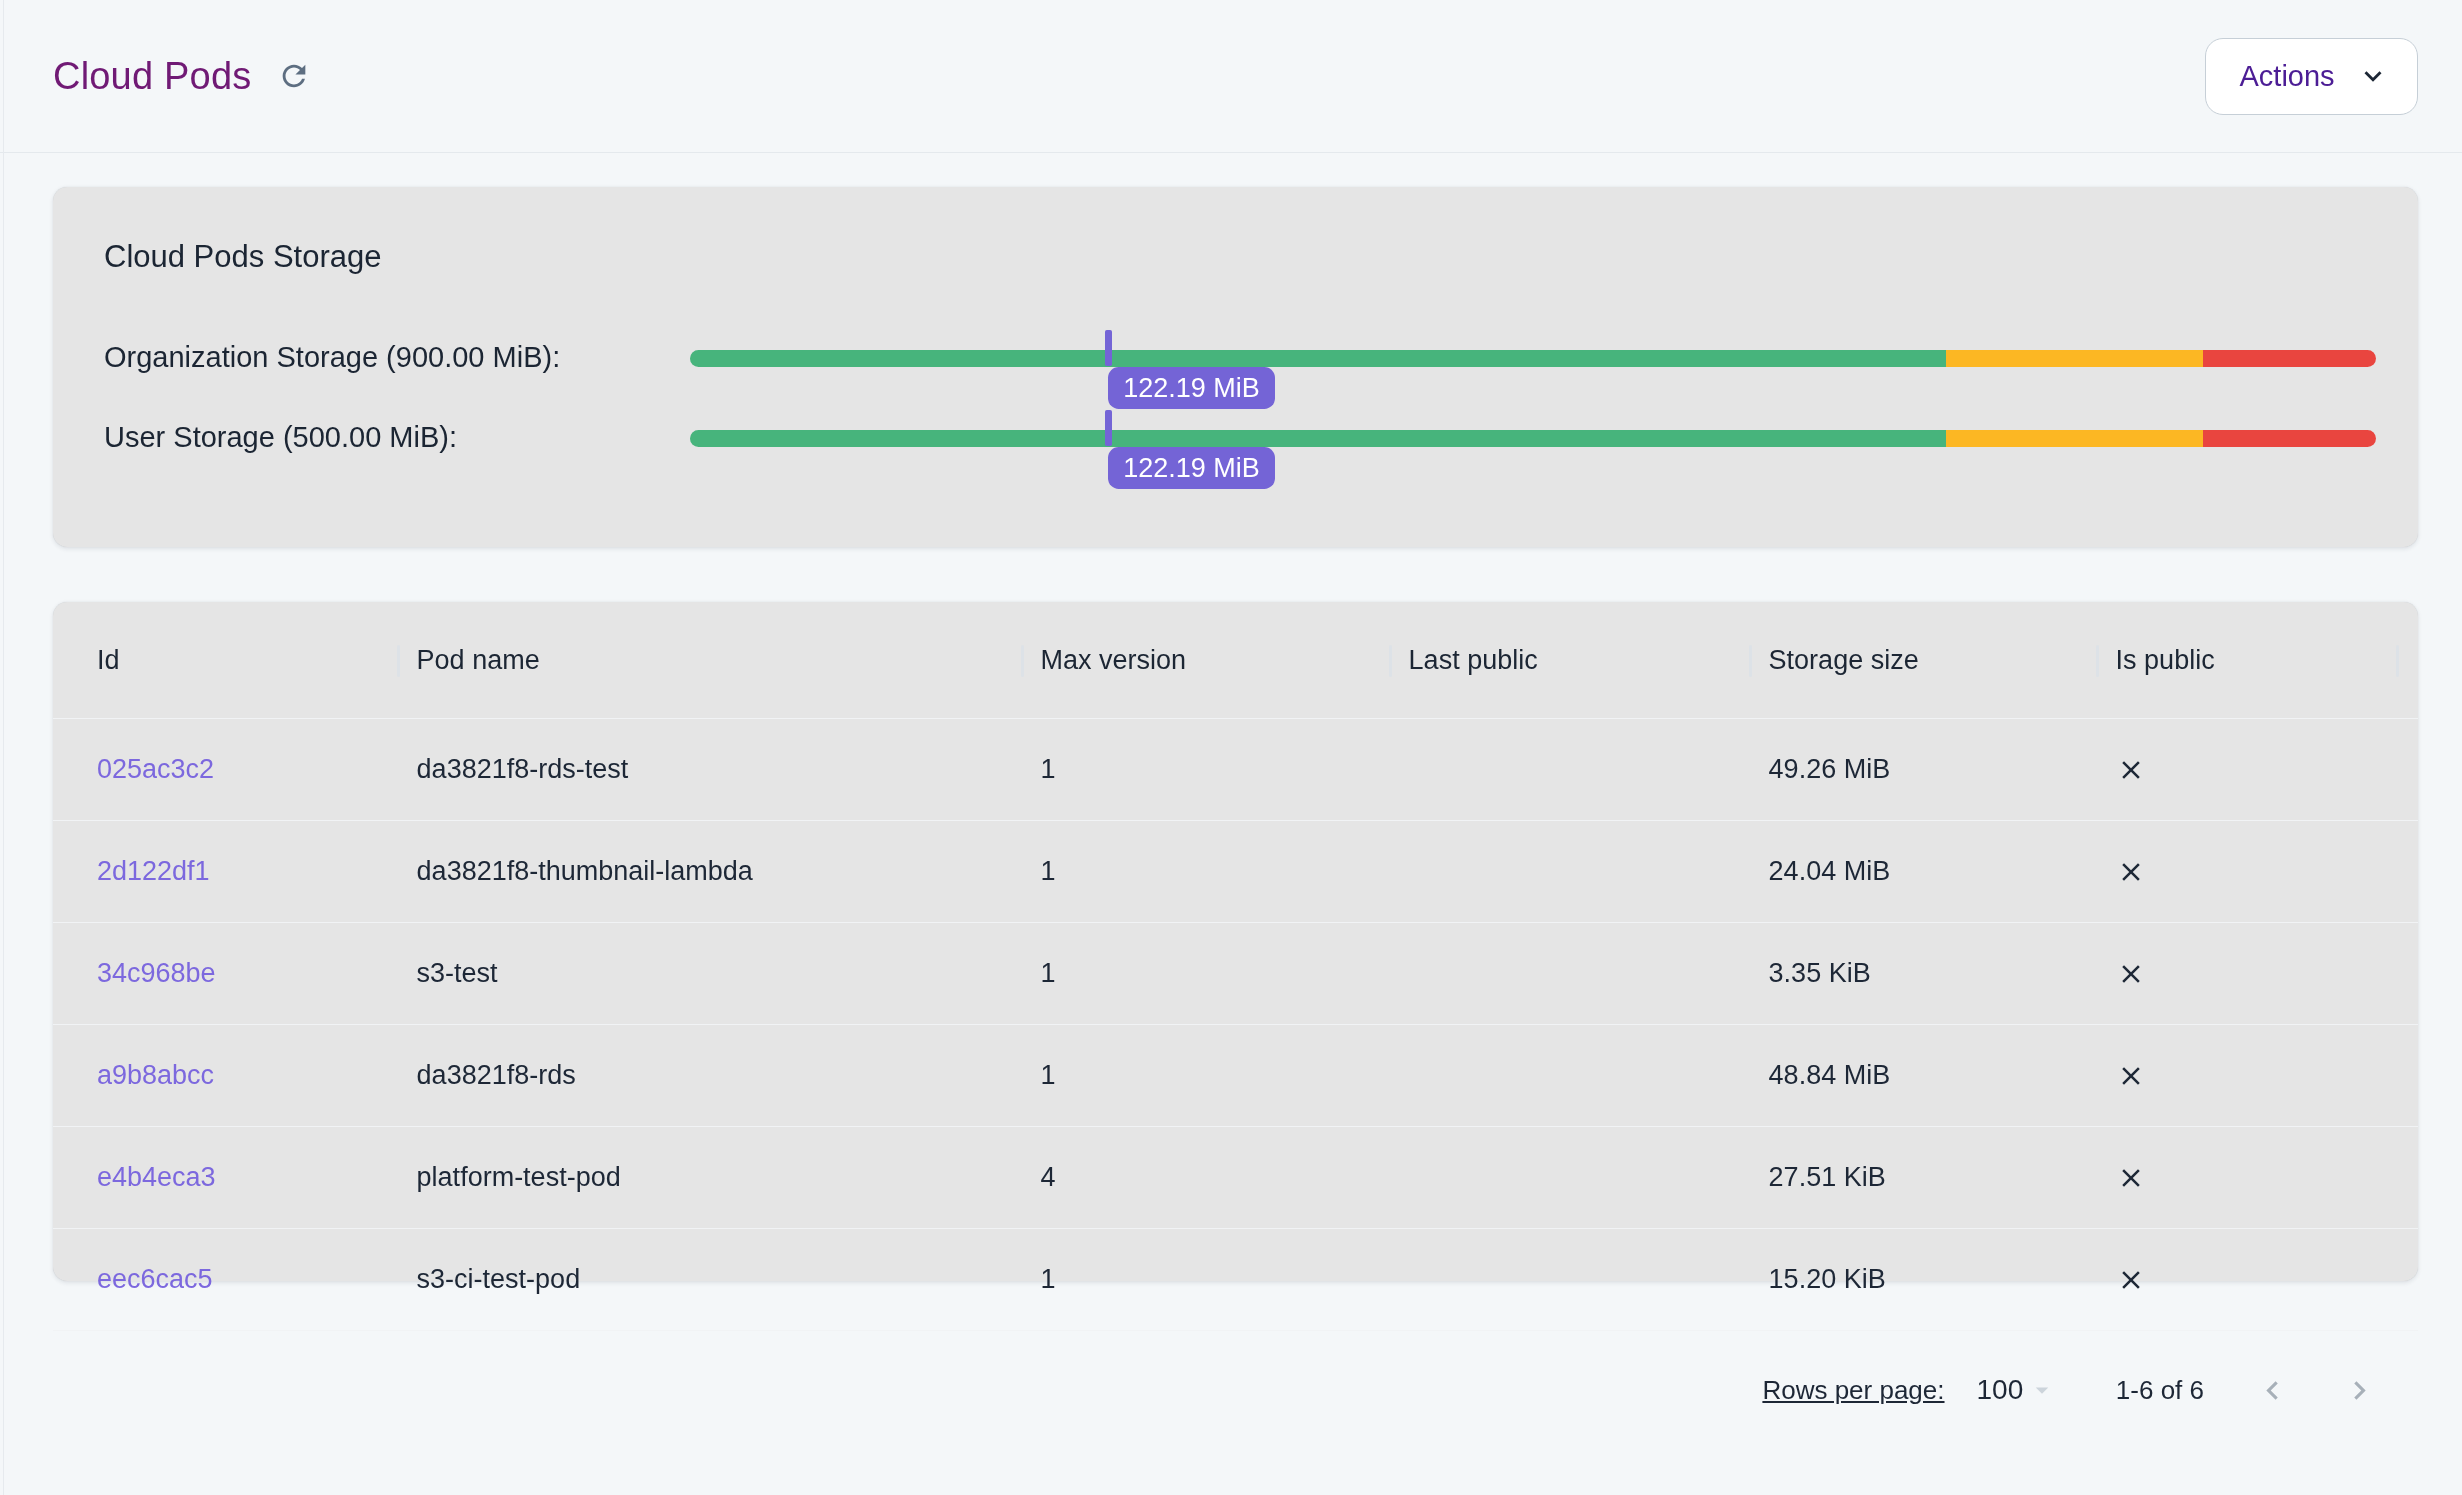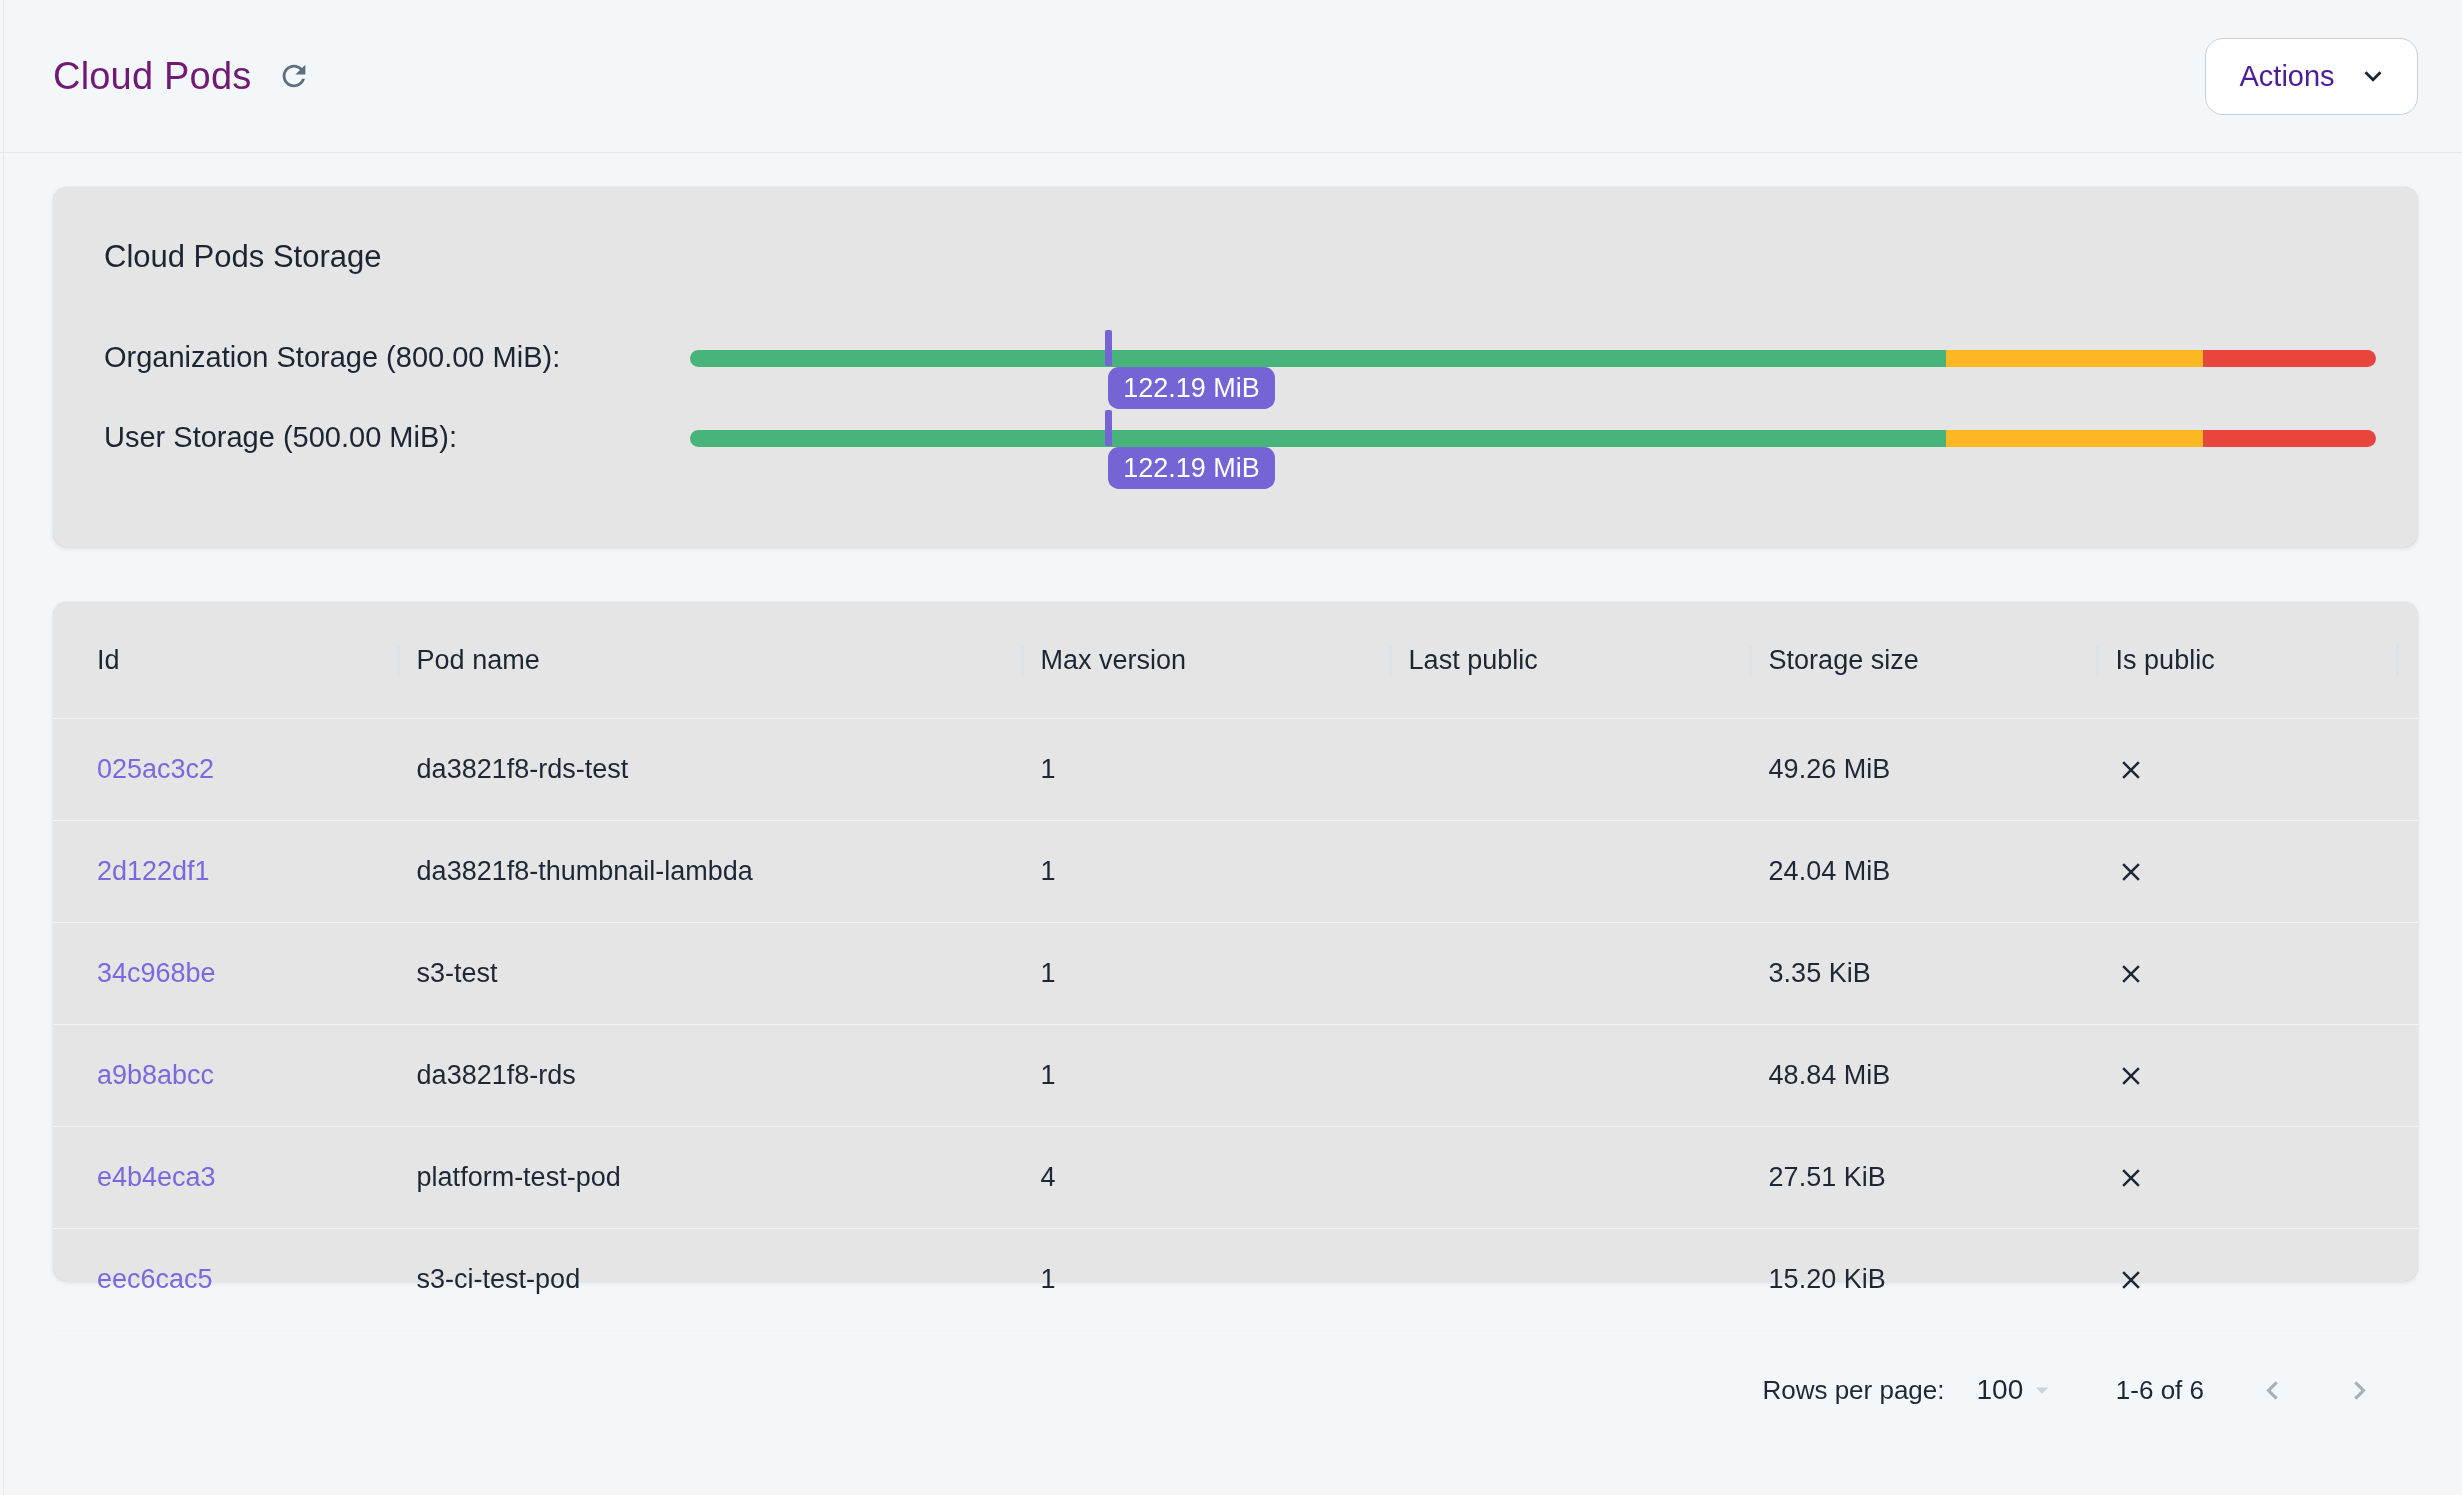--- a/index.html
+++ b/index.html
@@ -67,21 +67,21 @@
   .trow { height:102px; align-items:center; border-bottom:1.8px solid #f1f3f5; }
   .td { font-size:27px; color:#1d2736; padding-left:19.6px; white-space:nowrap; overflow:hidden; }
   .id-link { color:#7c68de; text-decoration:none; cursor:pointer; }
   .td .x-wrap { display:flex; align-items:center; }
 
   
   .tfoot {
     height:118px; display:flex; align-items:center; justify-content:flex-end;
     padding-right:40px; font-size:26px; color:#1d2736;
   }
-  .rpp-label { margin-right:32px; }
+  .rpp-label { margin-right:32px;text-decoration:underline; }
   .rpp-select { display:flex; align-items:center; cursor:pointer; }
   .rpp-value { font-size:28px; }
   .rpp-caret { margin-left:3.6px; display:flex; }
   .range-label { margin-left:59px; }
   .pg-btn { border:none; background:none; margin-left:50px; display:flex; align-items:center; cursor:default; }
 </style>
 </head>
 <body>
 
 <div class="left-edge"></div>
@@ -103,21 +103,21 @@
       <svg width="34" height="34" viewBox="0 0 24 24">
           <path fill="#1d2736" d="M16.59 8.59L12 13.17 7.41 8.59 6 10l6 6 6-6z"></path>
         </svg>
     </span>
   </button>
 </div>
 
 <div class="card storage-card">
   <div class="storage-title" style="position:absolute; top:52px;">Cloud Pods Storage</div>
   <div class="storage-row row-0">
-    <div class="storage-label">Organization Storage (800.00 MiB):</div>
+    <div class="storage-label">Organization Storage (900.00 MiB):</div>
     <div class="bar-wrap">
         <div class="bar">
           <div class="bar-seg" style="width: 74.5%; background: rgb(71, 180, 124);"></div>
           <div class="bar-seg" style="width: 15.25%; background: rgb(252, 183, 35);"></div>
           <div class="bar-seg" style="width: 10.25%; background: rgb(233, 69, 63);"></div>
         </div>
         <div class="bar-marker" style="left: calc(24.8% - 2.7px); background: rgb(116, 100, 214);"></div>
         <div class="bar-tooltip" style="left: 24.8%; background: rgb(116, 100, 214);">122.19 MiB</div>
       </div>
   </div>

